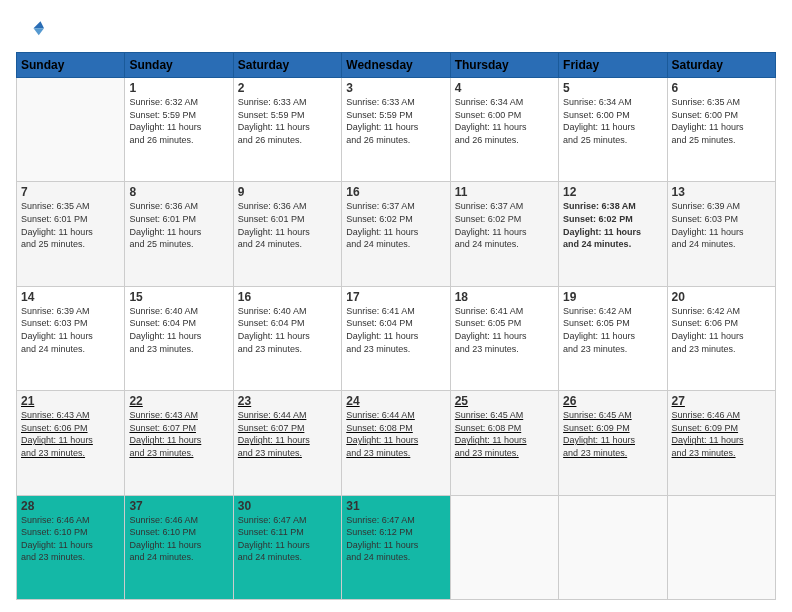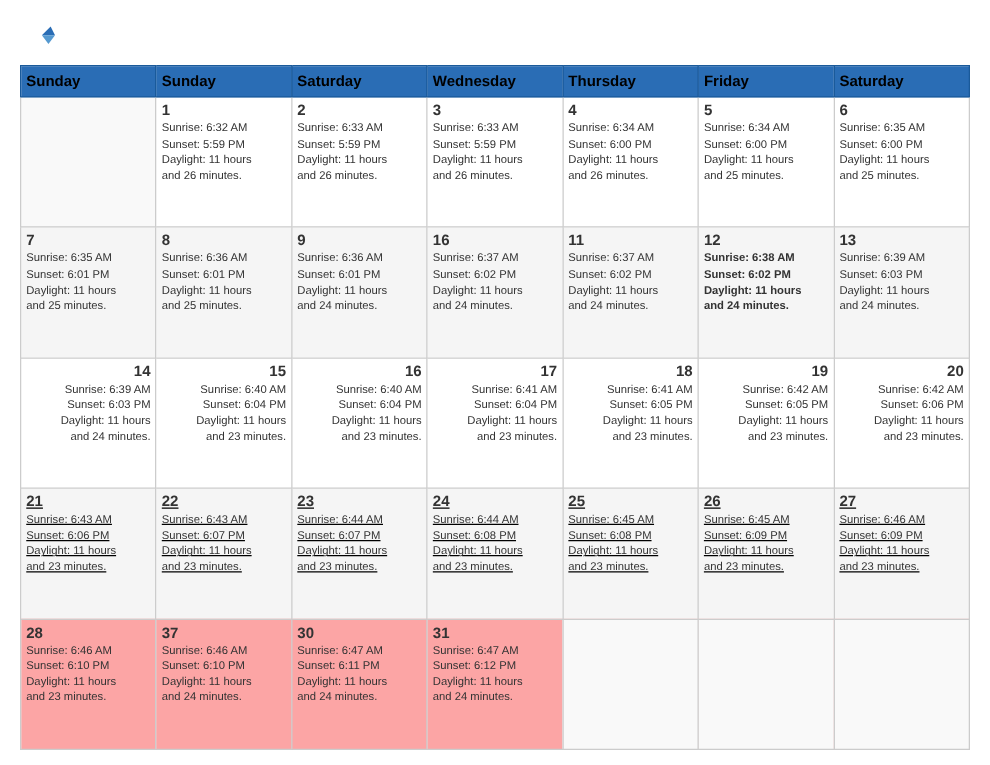--- a/index.html
+++ b/index.html
@@ -223,21 +223,21 @@
 and 24 minutes.</div>
           </td>
           <td>
             <span class="day-num">13</span>
             <div class="day-info" style="white-space: pre-line;">Sunrise: 6:39 AM
 Sunset: 6:03 PM
 Daylight: 11 hours
 and 24 minutes.</div>
           </td>
         </tr>
-        <tr style="background: rgb(255, 255, 255); text-align: right;">
+        <tr style="background: rgb(255, 255, 255);">
           <td>
             <span class="day-num">14</span>
             <div class="day-info" style="white-space: pre-line;">Sunrise: 6:39 AM
 Sunset: 6:03 PM
 Daylight: 11 hours
 and 24 minutes.</div>
           </td>
           <td>
             <span class="day-num">15</span>
             <div class="day-info" style="white-space: pre-line;">Sunrise: 6:40 AM
@@ -325,21 +325,21 @@
 and 23 minutes.</div>
           </td>
           <td>
             <span class="day-num">27</span>
             <div class="day-info" style="white-space: pre-line;">Sunrise: 6:46 AM
 Sunset: 6:09 PM
 Daylight: 11 hours
 and 23 minutes.</div>
           </td>
         </tr>
-        <tr style="background: #fca5a5;">
+        <tr style="background: #14b8a6;">
           <td>
             <span class="day-num">28</span>
             <div class="day-info" style="white-space: pre-line;">Sunrise: 6:46 AM
 Sunset: 6:10 PM
 Daylight: 11 hours
 and 23 minutes.</div>
           </td>
           <td>
             <span class="day-num">37</span>
             <div class="day-info" style="white-space: pre-line;">Sunrise: 6:46 AM

